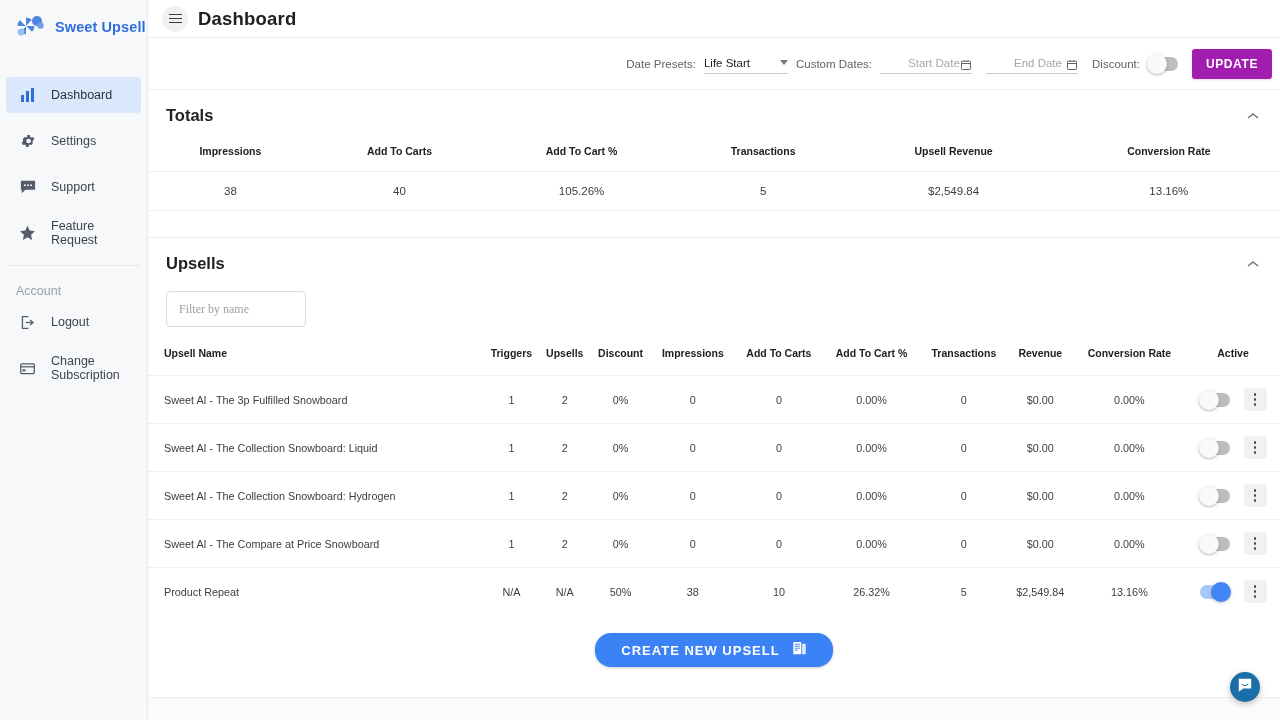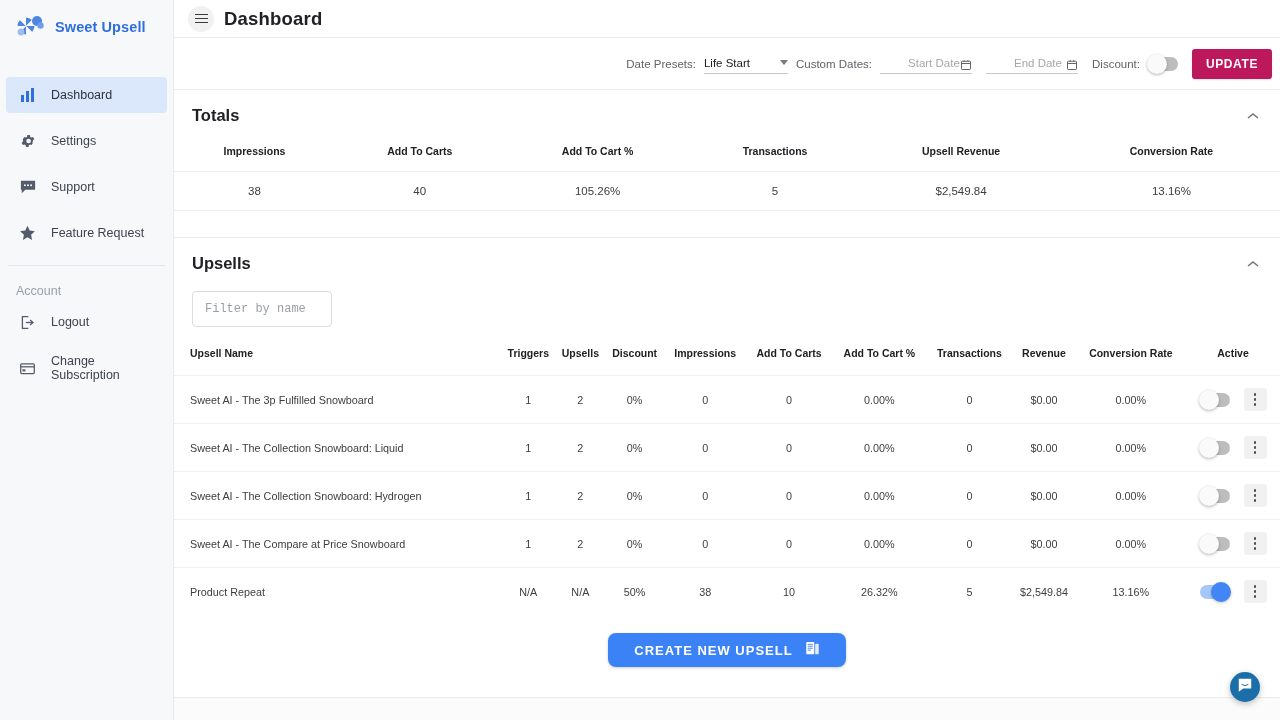--- a/index.html
+++ b/index.html
@@ -7,21 +7,21 @@
     width: 1280px; height: 720px;
     font-family: "Liberation Sans", sans-serif;
     background: #ffffff;
     overflow: hidden;
     -webkit-font-smoothing: antialiased;
   }
   .app { display: flex; width: 1280px; height: 720px; }
 
   
   .sidebar {
-    width: 174px; height: 720px;
+    width: 148px; height: 720px;
     background: #f7f8fa;
     border-right: 1px solid #e8eaed;
     flex-shrink: 0;
     position: relative;
   }
   .brand {
     height: 53px;
     display: flex; align-items: center;
     padding-left: 12px;
     gap: 9px;
@@ -111,21 +111,21 @@
   }
   .toggle .knob {
     position: absolute; top: -3px; left: -1px;
     width: 20px; height: 20px; border-radius: 50%;
     background: #fafafa; box-shadow: 0 1px 3px rgba(0,0,0,.3);
   }
   .toggle.on { background: #a6c8f7; }
   .toggle.on .knob { left: 11px; background: #4285f4; box-shadow: 0 1px 3px rgba(0,0,0,.25); }
   .update-btn {
     margin-left: 14px;
-    background: #be185d; color: #fff;
+    background: #a21caf; color: #fff;
     font-size: 12px; font-weight: bold; letter-spacing: .6px;
     border: none; border-radius: 3px;
     padding: 8px 14px; cursor: pointer;
     box-shadow: 0 1px 2px rgba(0,0,0,.12);
   }
 
   
   .card { background: #fff; border-bottom: 1px solid #ececec; }
   .card-head {
     display: flex; align-items: center; justify-content: space-between;
@@ -148,21 +148,21 @@
     font-size: 11.5px; color: #3c4043;
     padding: 13px 0; text-align: center;
   }
   .totals-spacer { height: 26px; }
 
   .filter-input {
     width: 140px; height: 36px;
     border: 1px solid #dcdcdc; border-radius: 4px;
     font-size: 12px; color: #000000;
     padding: 16px 12px; margin: 4px 0 20px 18px;
-    font-family: Liberation Mono, monospace;
+    font-family: Liberation Serif, serif;
     background: #fff;
   }
   .filter-input::placeholder { color: #9aa0a6; }
 
   .upsell-tbl th {
     font-size: 10.5px; font-weight: bold; color: #202124;
     padding: 0 0 16px 0; text-align: center;
   }
   .upsell-tbl th.name-col, .upsell-tbl td.name-col { text-align: left; padding-left: 16px; }
   .upsell-tbl tbody tr { border-top: 1px solid #f0f0f0; }
@@ -176,21 +176,21 @@
     width: 23px; height: 23px; border-radius: 3px;
     background: #f1f1f1;
     display: flex; flex-direction: column; align-items: center; justify-content: center;
     gap: 2.4px; cursor: pointer;
   }
   .kebab i { display: block; width: 2.6px; height: 2.6px; border-radius: 50%; background: #4a4a4a; }
 
   .create-wrap { display: flex; justify-content: center; padding: 18px 0 30px 0; }
   .create-btn {
     background: #3b82f6; color: #fff;
-    border: none; border-radius: 8px;
+    border: none; border-radius: 16px;
     font-size: 13px; font-weight: bold; letter-spacing: 1px;
     padding: 0 26px; height: 34px;
     display: flex; align-items: center; gap: 12px;
     cursor: pointer; box-shadow: 0 1px 3px rgba(0,0,0,.2);
     font-family: "Liberation Sans", sans-serif;
   }
 
   .intercom {
     position: absolute; right: 20px; bottom: 18px;
     width: 30px; height: 30px; border-radius: 50%;

